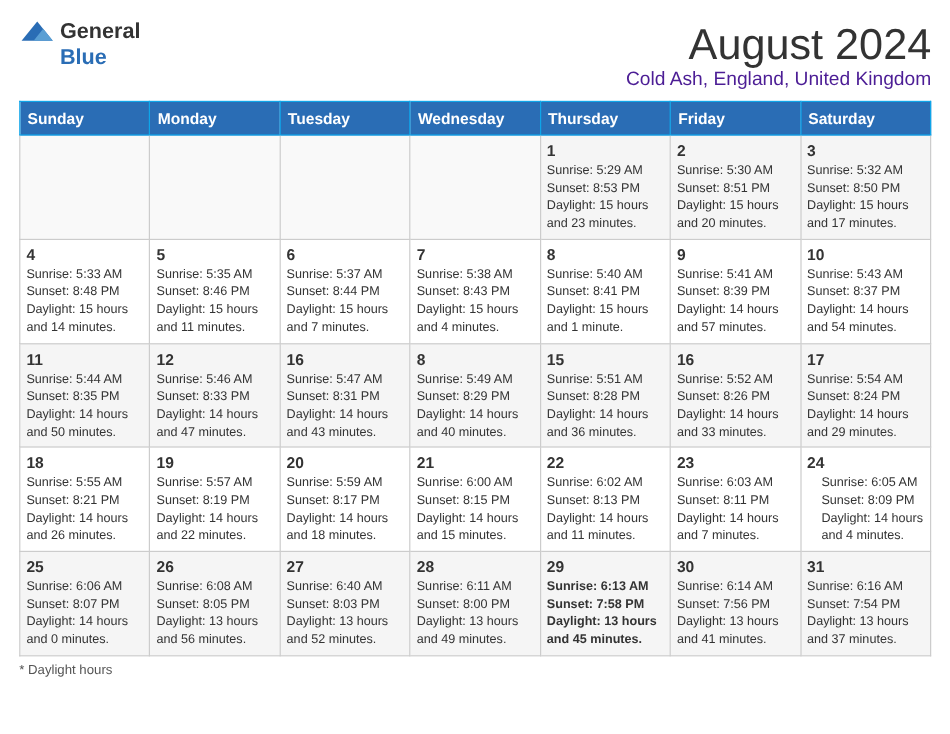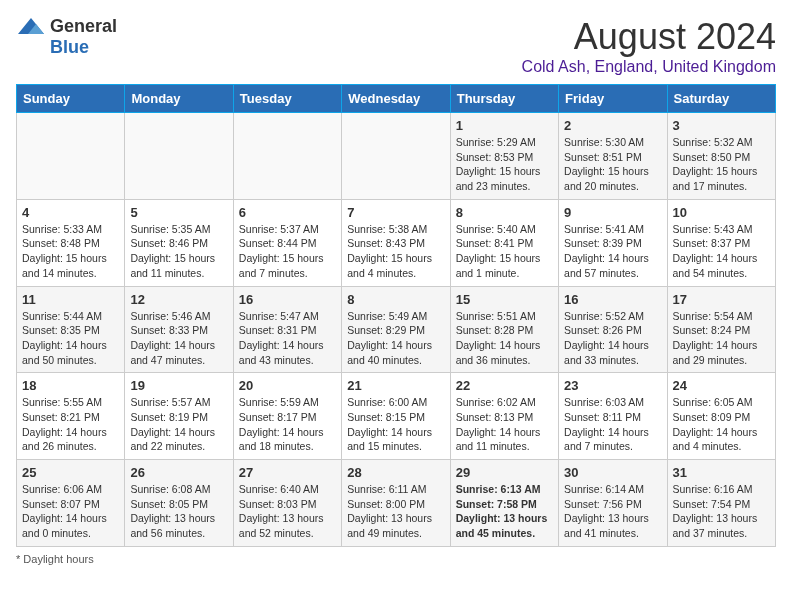--- a/index.html
+++ b/index.html
@@ -284,21 +284,21 @@
         </td>
         <td>
           <span class="day-num">23</span>
           <div class="day-info" style="white-space: pre-line;">Sunrise: 6:03 AM
 Sunset: 8:11 PM
 Daylight: 14 hours
 and 7 minutes.</div>
         </td>
         <td>
           <span class="day-num">24</span>
-          <div class="day-info" style="white-space: pre-line;">Sunrise: 6:05 AM
+          <div class="day-info" style="white-space: pre-line; margin-left: 12px;">Sunrise: 6:05 AM
 Sunset: 8:09 PM
 Daylight: 14 hours
 and 4 minutes.</div>
         </td>
       </tr>
       <tr>
         <td>
           <span class="day-num">25</span>
           <div class="day-info" style="white-space: pre-line;">Sunrise: 6:06 AM
 Sunset: 8:07 PM

